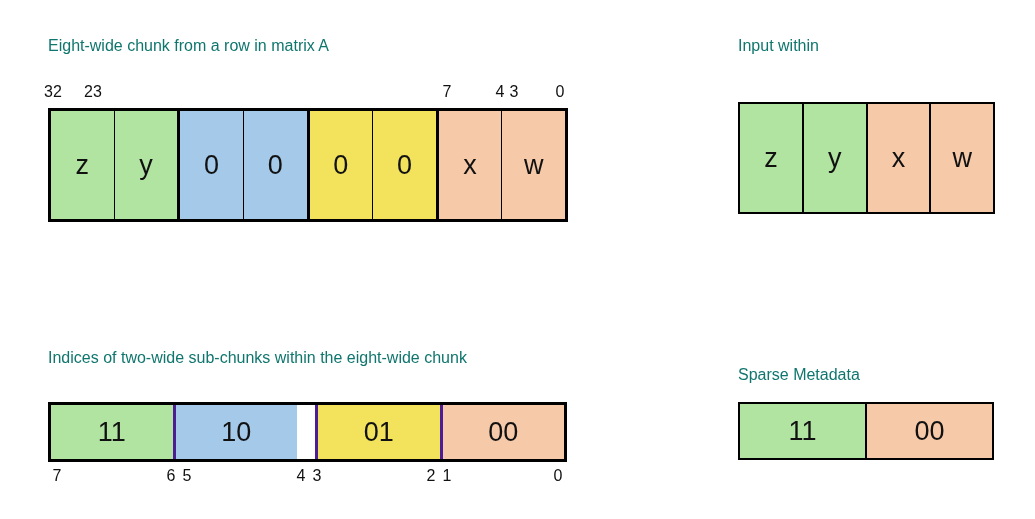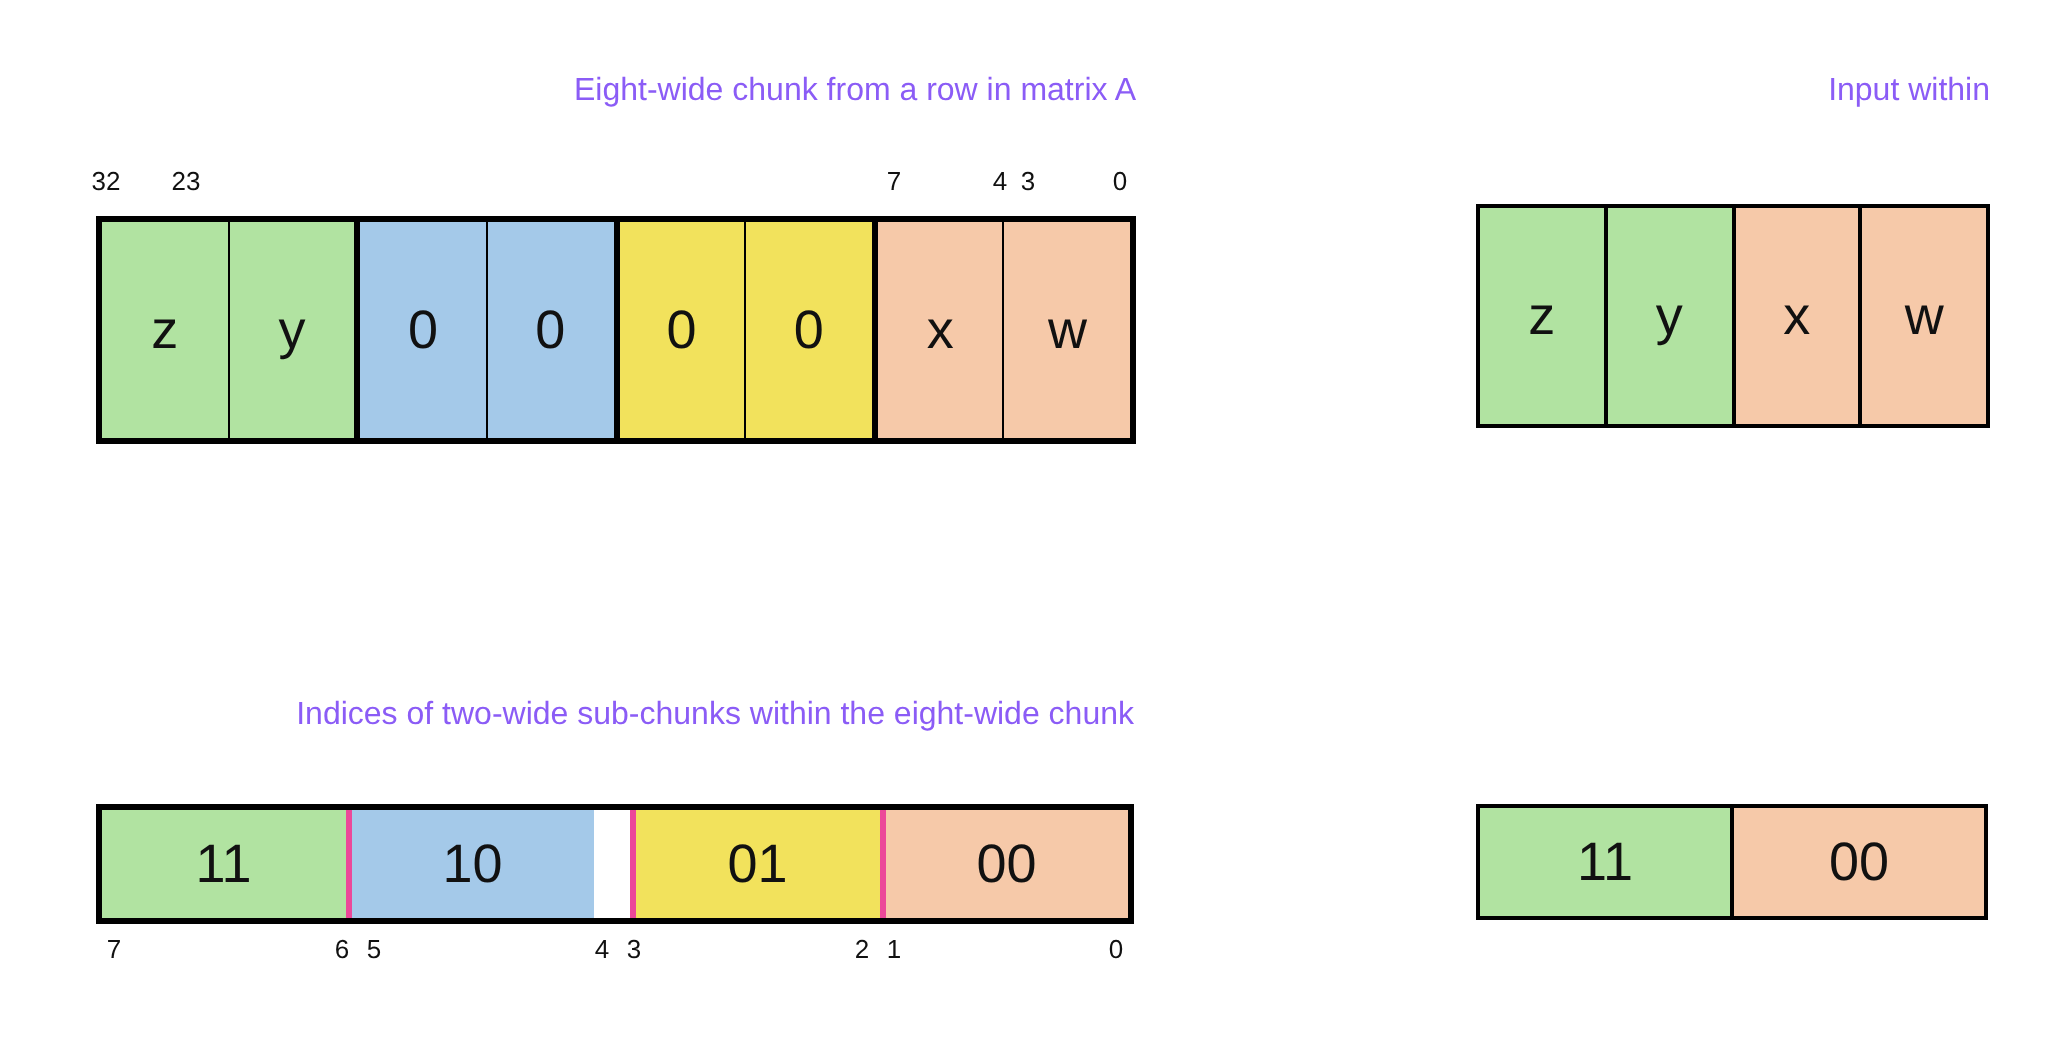--- a/index.html
+++ b/index.html
@@ -12,27 +12,27 @@
     position: relative;
     width: 1035px;
     height: 519px;
     background: #ffffff;
     overflow: hidden;
     color: #000;
   }
   .abs { position: absolute; }
   .panel-title {
     font-size: 16px;
-    color: #8b5cf6;
-    text-align: right;
+    color: #0f766e;
+    text-align: left;
     white-space: nowrap;
   }
   .bit-label {
     position: absolute;
-    font-size: 13px;
+    font-size: 16px;
     color: #111;
     transform: translateX(-50%);
     white-space: nowrap;
   }
   .box {
     position: absolute;
     display: flex;
     box-sizing: border-box;
     background: #fff;
   }
@@ -58,21 +58,21 @@
     left: 738px; top: 102px; width: 257px; height: 112px;
     border: 2px solid #000;
   }
   .inputbox .cell { border-left: 2px solid #000; }
   .inputbox .cell:first-child { border-left: none; }
   
   .indices {
     left: 48px; top: 402px; width: 519px; height: 60px;
     border: 3px solid #000;
   }
-  .indices .cell { border-left: 3px solid #ec4899; }
+  .indices .cell { border-left: 3px solid #4c1d95; }
   .indices .cell:first-child { border-left: none; }
   
   .metabox {
     left: 738px; top: 402px; width: 256px; height: 58px;
     border: 2px solid #000;
   }
   .metabox .cell { border-left: 2px solid #000; }
   .metabox .cell:first-child { border-left: none; }
 </style>
 </head>
@@ -120,19 +120,20 @@
 
   <span class="bit-label" style="left:57px;  top:467px;">7</span>
   <span class="bit-label" style="left:171px; top:467px;">6</span>
   <span class="bit-label" style="left:187px; top:467px;">5</span>
   <span class="bit-label" style="left:301px; top:467px;">4</span>
   <span class="bit-label" style="left:317px; top:467px;">3</span>
   <span class="bit-label" style="left:431px; top:467px;">2</span>
   <span class="bit-label" style="left:447px; top:467px;">1</span>
   <span class="bit-label" style="left:558px; top:467px;">0</span>
 
+  <div class="abs panel-title" style="left:738px; top:366px; width:256px;">Sparse Metadata</div>
 
   <div class="box metabox">
     <div class="cell" style="background-color: rgb(177, 227, 161);">11</div>
     <div class="cell" style="background-color: rgb(246, 201, 169);">00</div>
   </div>
 
 </div>
 
 </body></html>

